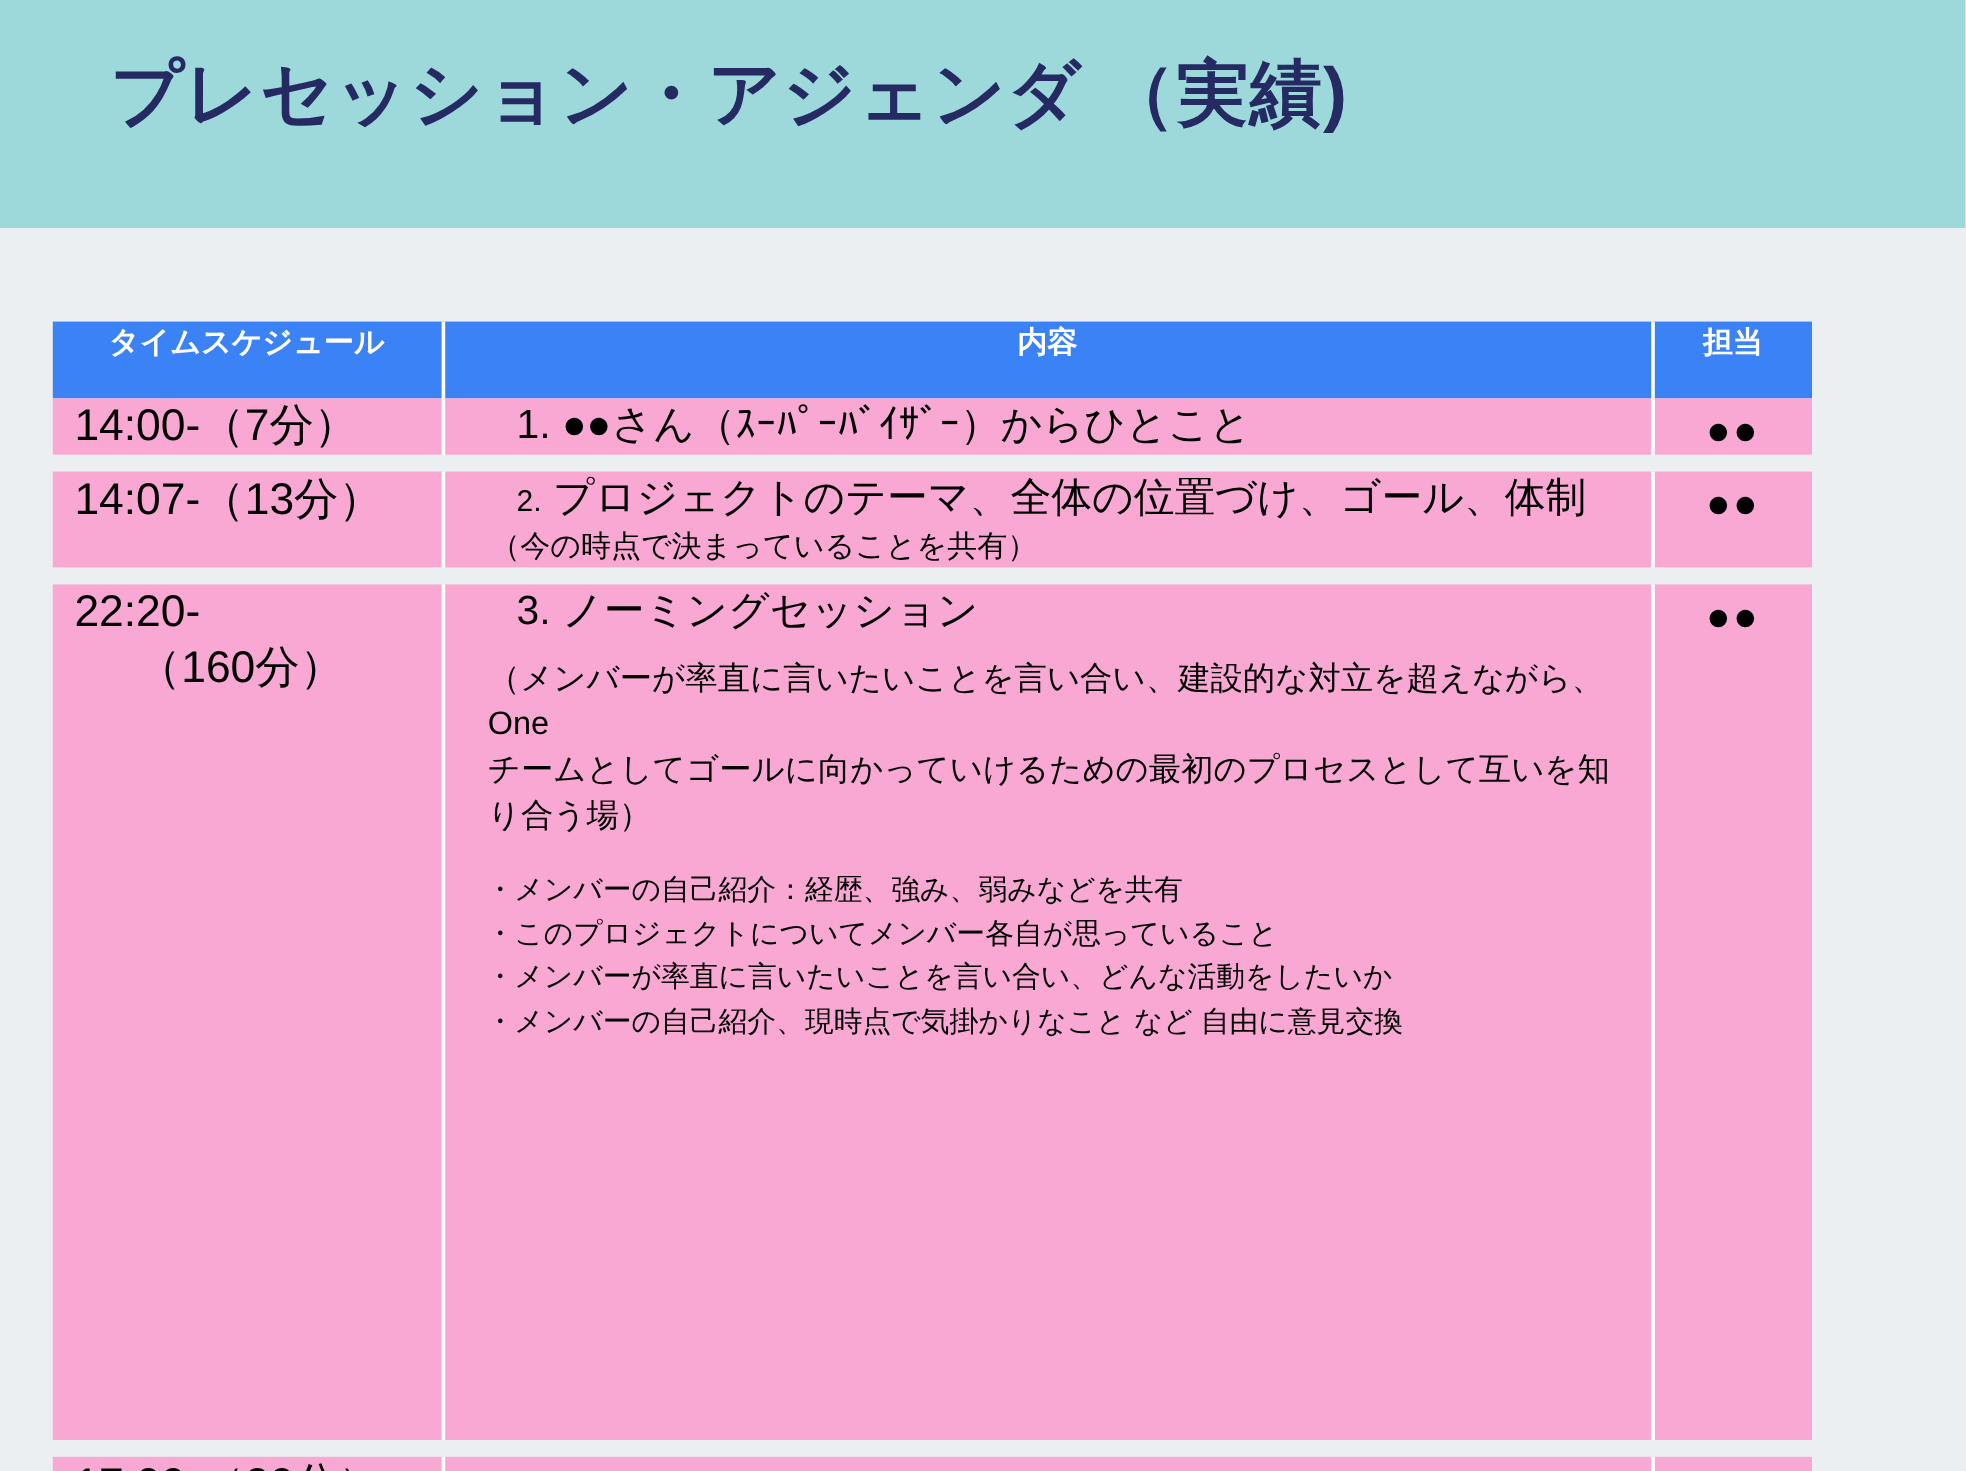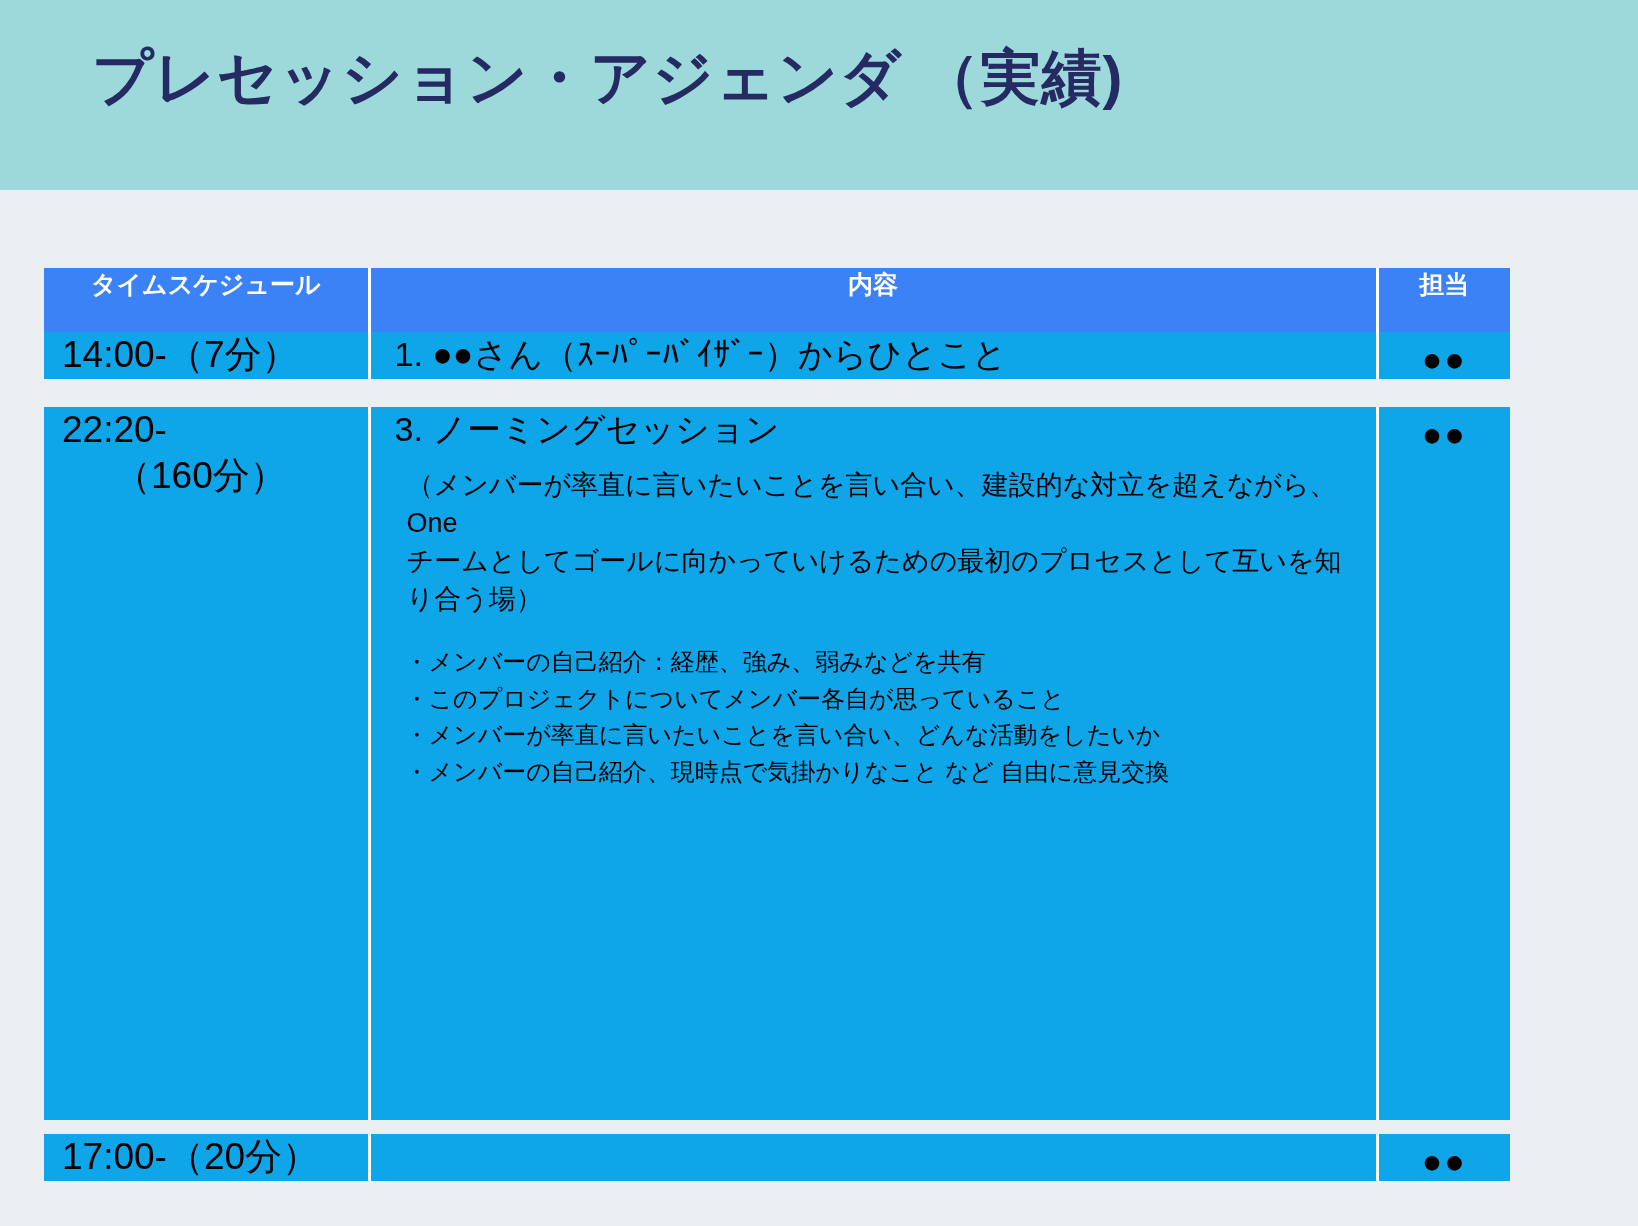--- a/index.html
+++ b/index.html
@@ -67,21 +67,21 @@
   }
   .head-cell.last { border-right: none; }
 
   .row-gap td {
     height: 14px;
     background: #eceff1;
     border: none;
   }
 
   .cell {
-    background: #0ea5e9;
+    background: #f9a8d4;
     border-right: 3px solid #ffffff;
     padding: 10px 0 16px 0;
   }
   .cell.last { border-right: none; }
 
   .time-text {
     font-size: 37px;
     color: #000000;
     padding-left: 18px;
     line-height: 1.25;
@@ -91,20 +91,21 @@
     display: block;
     padding-left: 52px;
   }
 
   .body-inner { padding: 0 16px 0 24px; }
 
   .item-title {
     font-size: 34px;
     color: #000000;
     line-height: 1.3;
+    margin-left: 36px;
   }
   .item-title .num-small {
     font-size: 25px;
   }
   .item-sub {
     font-size: 25px;
     color: #000000;
     line-height: 1.35;
     padding-left: 14px;
     margin-top: 2px;
@@ -169,20 +170,37 @@
           </div>
         </td>
         <td class="cell last">
           <div class="owner-dots">●●</div>
         </td>
       </tr>
       <tr class="row-gap">
           <td colspan="3"></td>
         </tr>
 
+      <tr>
+        <td class="cell">
+          <div class="time-text">14:07-（13分）</div>
+        </td>
+        <td class="cell">
+          <div class="body-inner">
+            <div class="item-title">
+              <span class="num-small">2.</span>
+              <span>プロジェクトのテーマ、全体の位置づけ、ゴール、体制</span>
+            </div>
+            <div class="item-sub">（今の時点で決まっていることを共有）</div>
+          </div>
+        </td>
+        <td class="cell last">
+          <div class="owner-dots">●●</div>
+        </td>
+      </tr>
       <tr class="row-gap">
           <td colspan="3"></td>
         </tr>
 
       <tr>
         <td class="cell">
           <div class="time-text">
             <span>22:20-</span>
             <span class="indent">（160分）</span>
           </div>

